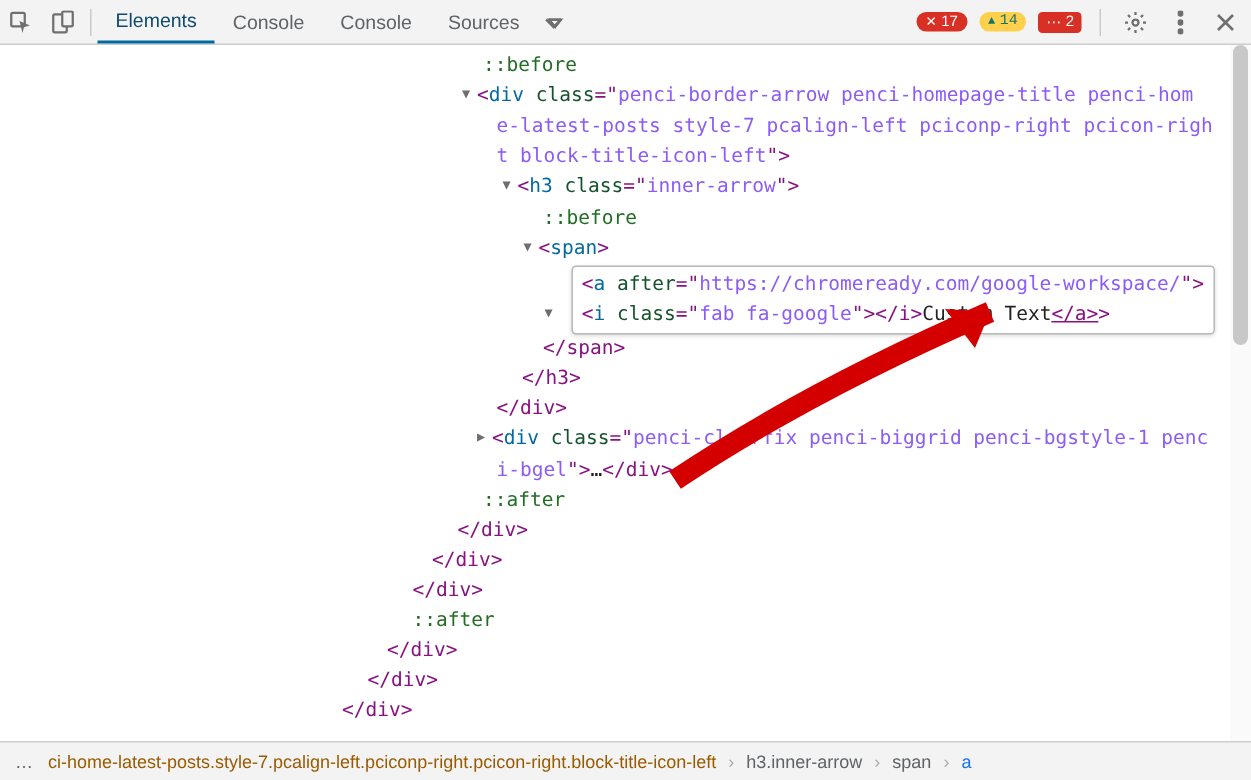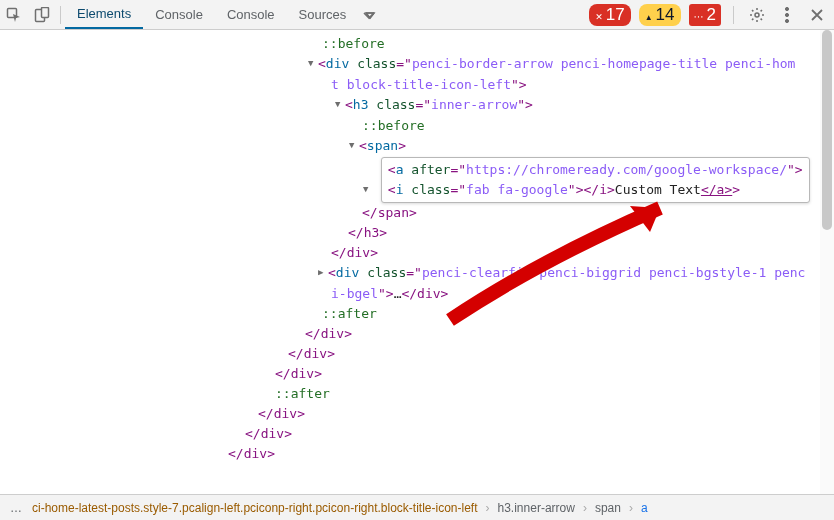--- a/index.html
+++ b/index.html
@@ -15,23 +15,23 @@
   .tb-ico { display: flex; align-items: center; justify-content: center; width: 28px; height: 28px; cursor: pointer; }
   .tb-ico svg { stroke: #6f6f6f; fill: none; }
   .tb-sep { width: 1px; height: 18px; background: #cacaca; margin: 0 4px; }
   .tabs { display: flex; align-items: center; height: 100%; }
   .tab { padding: 0 12px; height: 100%; display: flex; align-items: center; cursor: pointer; color: #5f6367; }
   .tab.active { color: #0c4a6e; border-bottom: 2px solid #0369a1; }
   .more-tabs { width: 24px; display: flex; align-items: center; justify-content: center; cursor: pointer; }
   .more-tabs svg { stroke: #6f6f6f; fill: none; }
 
   .toolbar-right { margin-left: auto; display: flex; align-items: center; gap: 8px; padding-right: 6px; }
-  .badge { display: flex; align-items: center; font-size: 17px; }
+  .badge { display: flex; align-items: center; font-size: 10px; }
   .b-err { background: #d93025; color: #fff; border-radius: 8px; padding: 1px 6px; display: inline-flex; align-items: center; gap: 3px; }
-  .b-warn { background: #ffd04c; color: #0f172a; border-radius: 8px; padding: 1px 6px; display: inline-flex; align-items: flex-end; gap: 3px; }
+  .b-warn { background: #ffd04c; color: #0f766e; border-radius: 8px; padding: 1px 6px; display: inline-flex; align-items: flex-end; gap: 3px; font-family: Liberation Mono, monospace; }
   .b-msg { background: #d93025; color: #fff; border-radius: 3px; padding: 1px 5px; display: inline-flex; align-items: center; gap: 3px; }
   .i-dot::before { content: "✕"; font-size: 9px; }
   .i-tri::before { content: "▲"; font-size: 8px; }
   .i-sq::before { content: "⋯"; font-size: 10px; }
   .gear, .vdots, .xbtn { cursor: pointer; display: flex; align-items: center; justify-content: center; width: 22px; height: 22px; }
   .gear svg, .vdots svg, .xbtn svg { stroke: #6f6f6f; fill: #6f6f6f; }
 
   .panel { flex: 1; overflow: auto; font-family: Menlo, Consolas, monospace; font-size: 13px; line-height: 20px; color: #222; padding: 4px 0; position: relative; white-space: nowrap; }
   .line { white-space: nowrap; }
   .caret { color: #6e6e6e; display: inline-block; width: 10px; cursor: pointer;}
@@ -145,20 +145,21 @@
       </span>
     </div>
   </div>
 
   <div class="panel">
     <div class="line" style="padding-left:322px"><span class="pseudo">::before</span></div>
 
     <div class="line" style="padding-left:308px">
       <span class="caret down"></span><span class="tag-ang">&lt;</span><span class="tag-name">div</span> <span class="attr-name">class</span><span class="tag-ang">="</span><span class="attr-val">penci-border-arrow penci-homepage-title penci-hom</span>
     </div>
+    <div class="line" style="padding-left:331px"><span class="attr-val">e-latest-posts style-7 pcalign-left pciconp-right pcicon-righ</span></div>
     <div class="line" style="padding-left:331px"><span class="attr-val">t block-title-icon-left</span><span class="tag-ang">"&gt;</span></div>
 
     <div class="line" style="padding-left:335px">
       <span class="caret down"></span><span class="tag-ang">&lt;</span><span class="tag-name">h3</span> <span class="attr-name">class</span><span class="tag-ang">="</span><span class="attr-val">inner-arrow</span><span class="tag-ang">"&gt;</span>
     </div>
     <div class="line" style="padding-left:362px"><span class="pseudo">::before</span></div>
 
     <div class="line" style="padding-left:349px">
       <span class="caret down"></span><span class="tag-ang">&lt;</span><span class="tag-name">span</span><span class="tag-ang">&gt;</span>
     </div>

